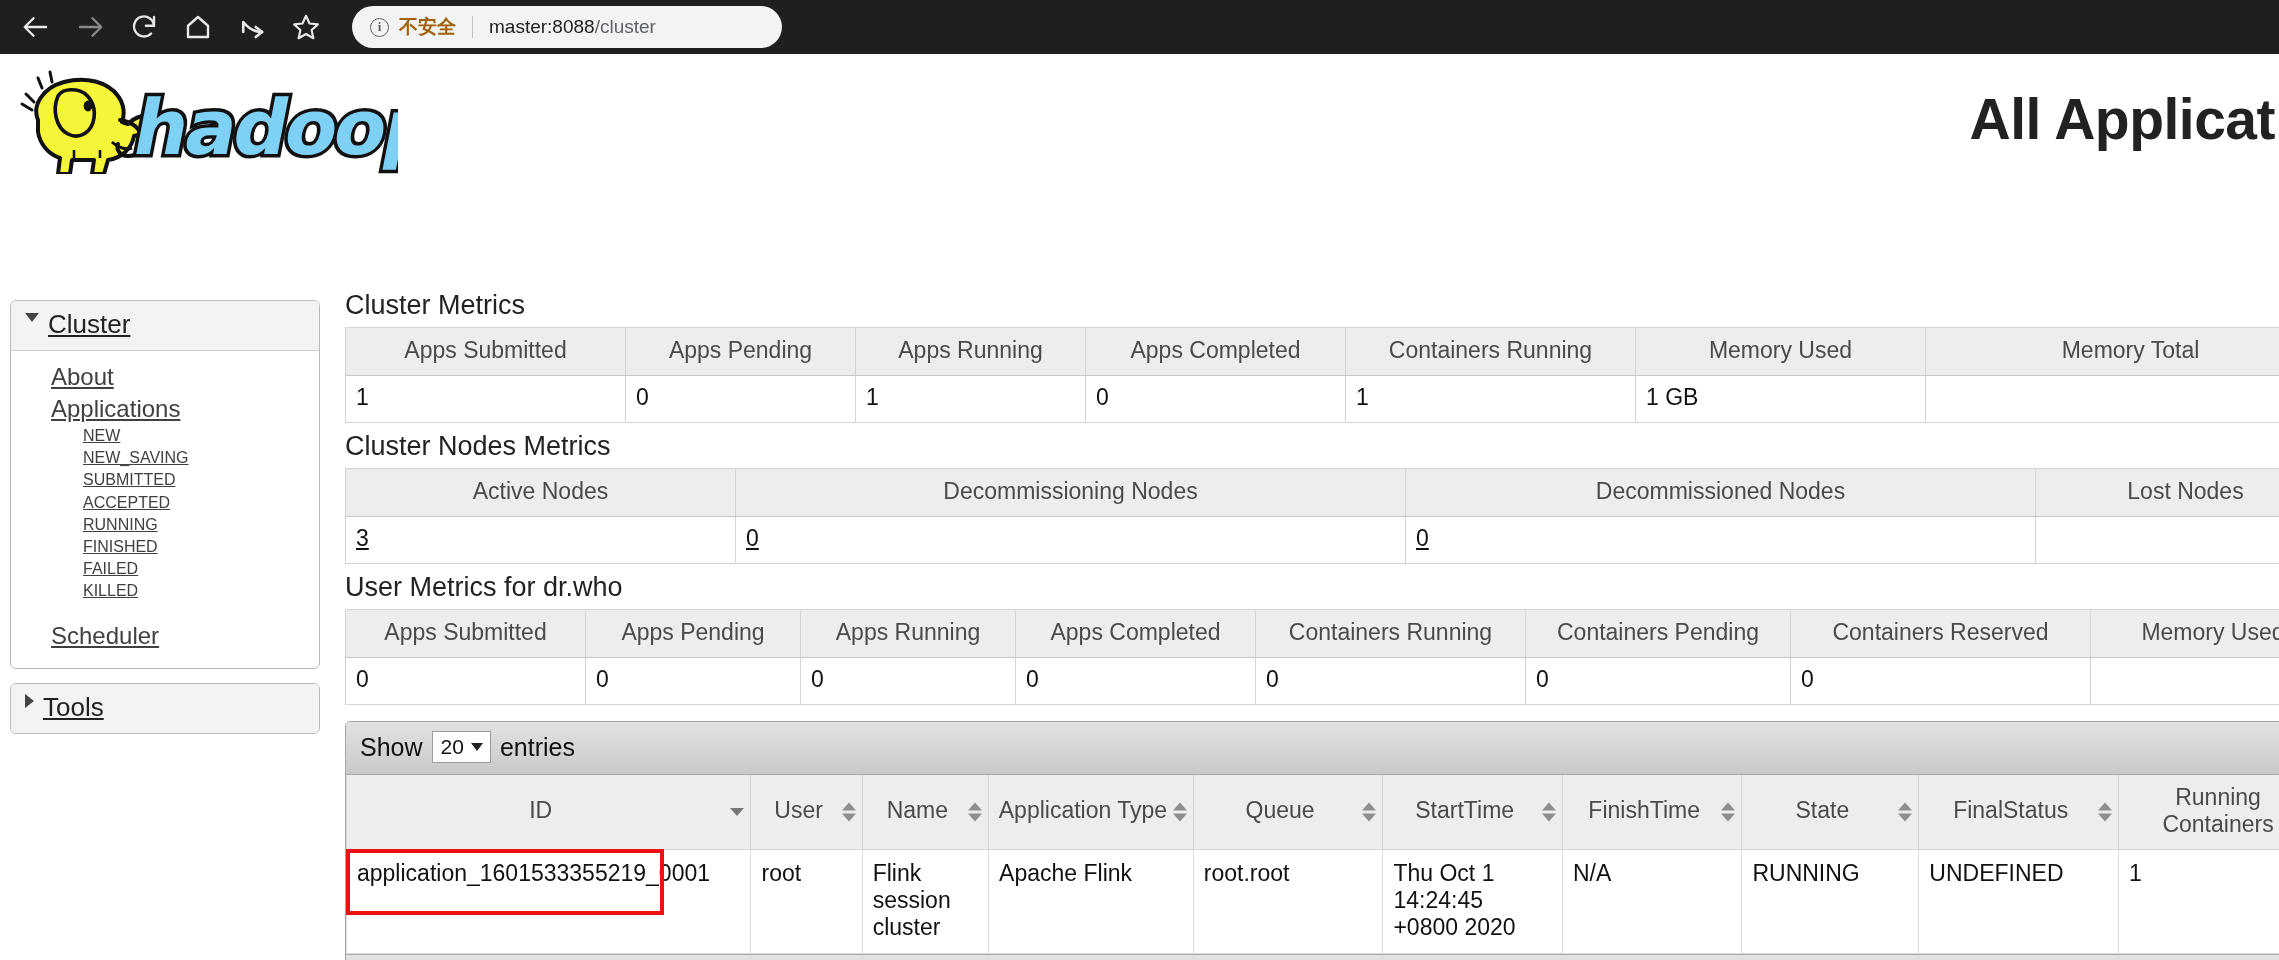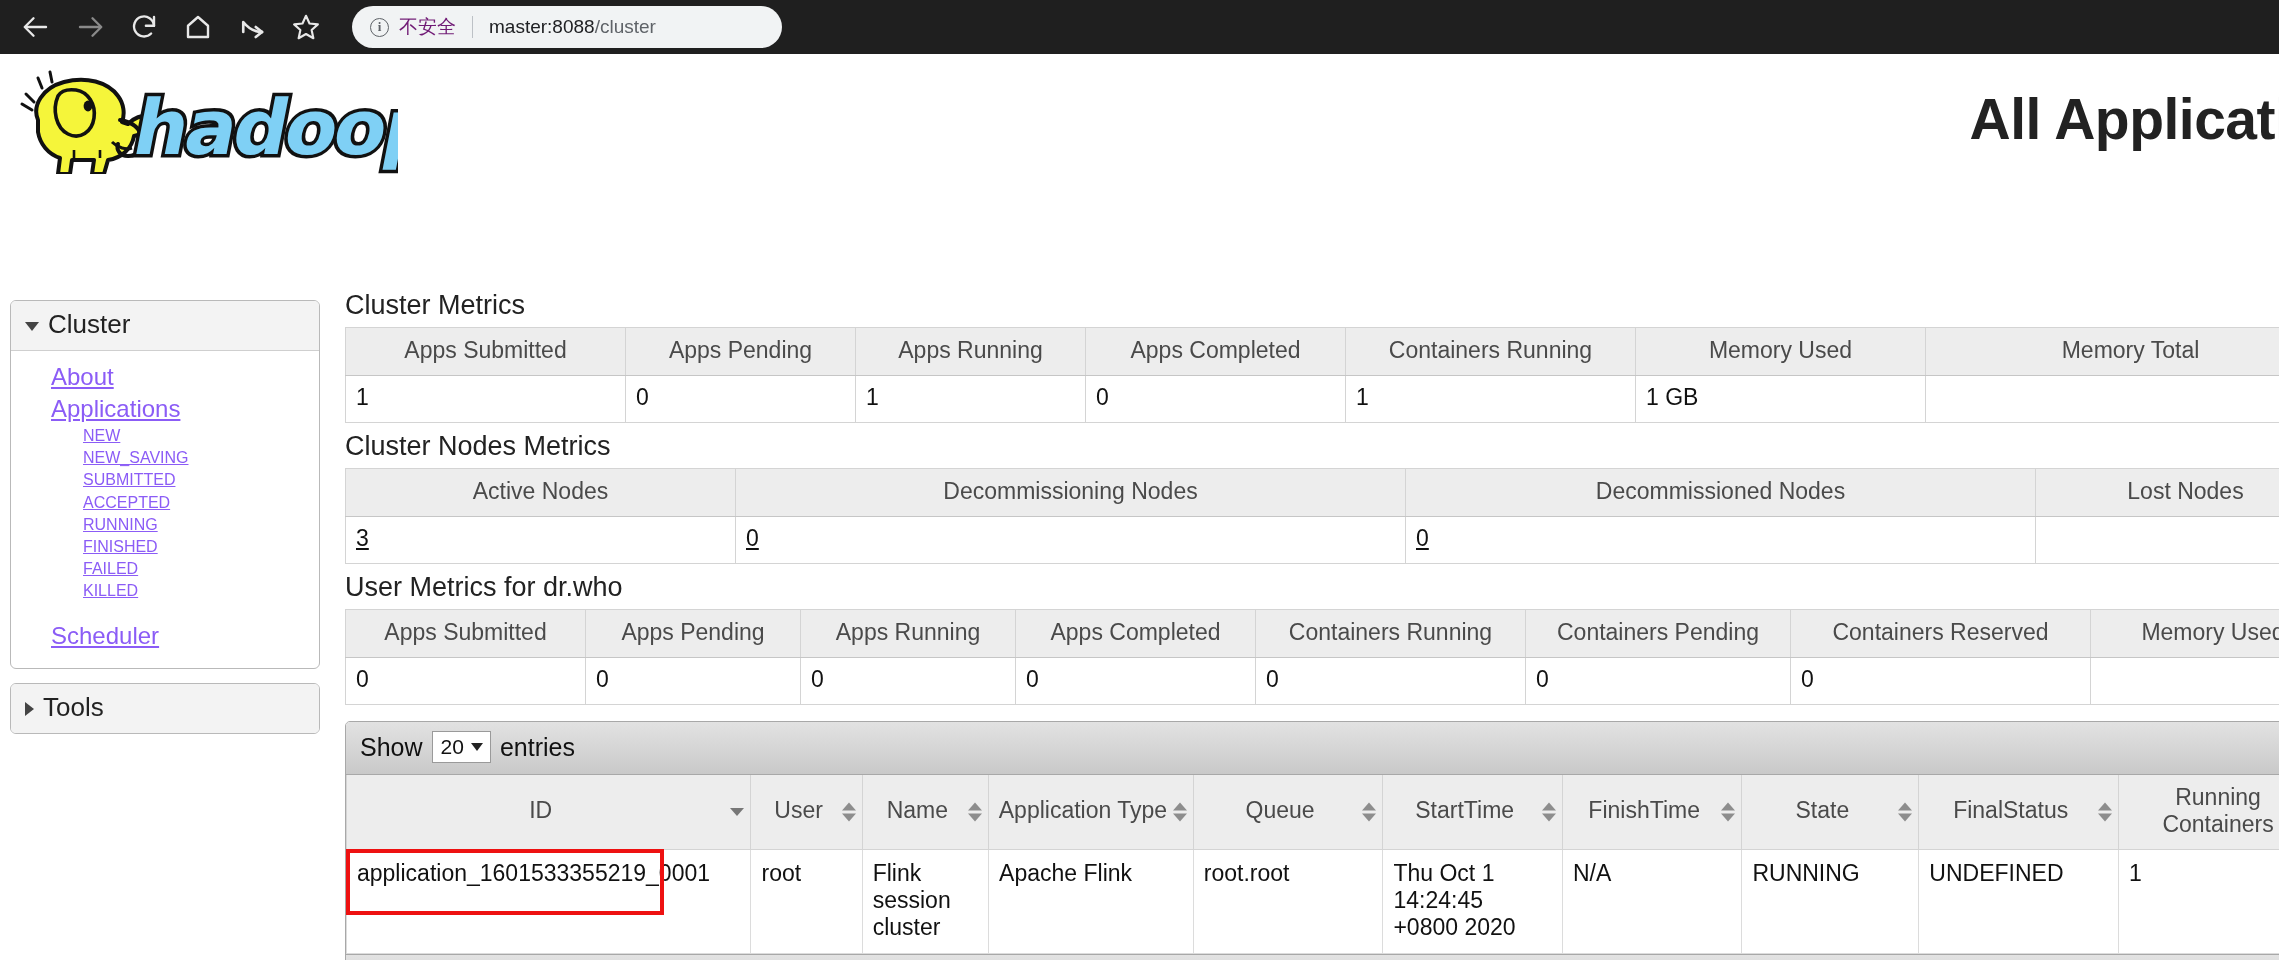--- a/index.html
+++ b/index.html
@@ -49,22 +49,23 @@
     border: 1.6px solid #5f6368;
     border-radius: 50%;
     display: flex; align-items: center; justify-content: center;
     font-size: 13px; color: #5f6368;
     font-family: "Liberation Serif", serif;
     font-weight: bold;
     flex: 0 0 auto;
   }
   .not-secure {
     font-size: 19px;
-    color: #701a75;
+    color: #a16207;
     white-space: nowrap;
+    font-weight: bold;
   }
   .omni-sep {
     width: 1px; height: 22px;
     background: #bdc1c6;
     margin: 0 6px;
   }
   .url { font-size: 19px; color: #202124; white-space: nowrap; }
   .url .dim { color: #5f6368; }
 
   
@@ -108,43 +109,44 @@
     overflow: hidden;
     margin-bottom: 14px;
   }
   .panel-head {
     background: #f3f3f3;
     border-bottom: 1px solid #cfcfcf;
     padding: 8px 12px 10px 14px;
     font-size: 26px;
     color: #222;
     display: flex;
-    align-items: center;
+    align-items: flex-start;
     gap: 9px;
     cursor: pointer;
+    text-decoration: underline;
   }
   .panel-head.collapsed { border-bottom: none; }
   .tri-down {
     width: 0; height: 0;
     border-left: 7px solid transparent;
     border-right: 7px solid transparent;
     border-top: 9px solid #444;
     margin-top: 4px;
   }
   .tri-right {
     width: 0; height: 0;
     border-top: 7px solid transparent;
     border-bottom: 7px solid transparent;
     border-left: 9px solid #444;
     margin-top: 2px;
   }
   .panel-body { padding: 10px 0 16px 0; }
   .nav-link {
     display: block;
-    color: #8b5cf6;
+    color: #404040;
     font-size: 24px;
     text-decoration: underline;
     line-height: 1.34;
     padding-left: 40px;
     white-space: nowrap;
     cursor: pointer;
   }
   .nav-link.sub { padding-left: 72px; font-size: 16px; line-height: 1.38; }
   .nav-link.spaced { margin-top: 18px; }
 

